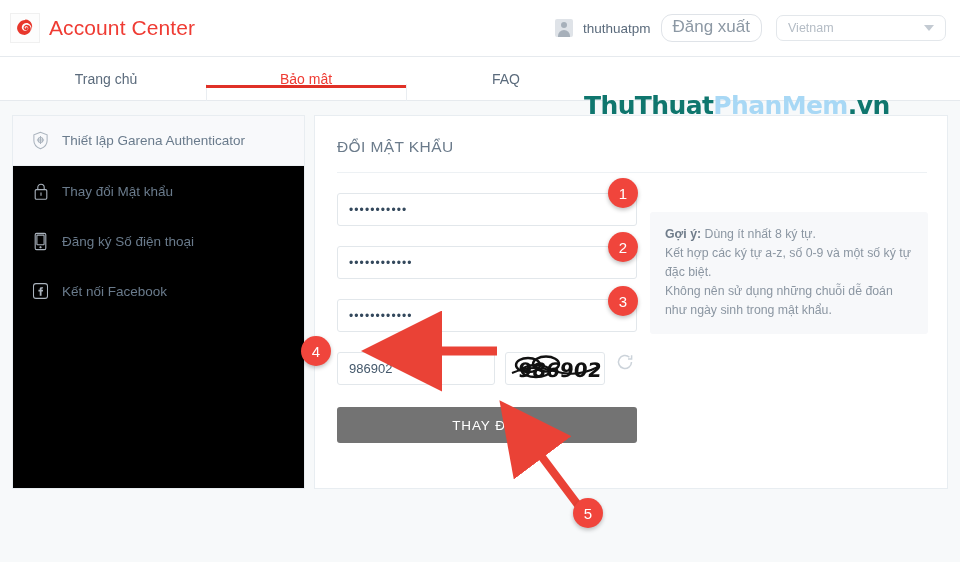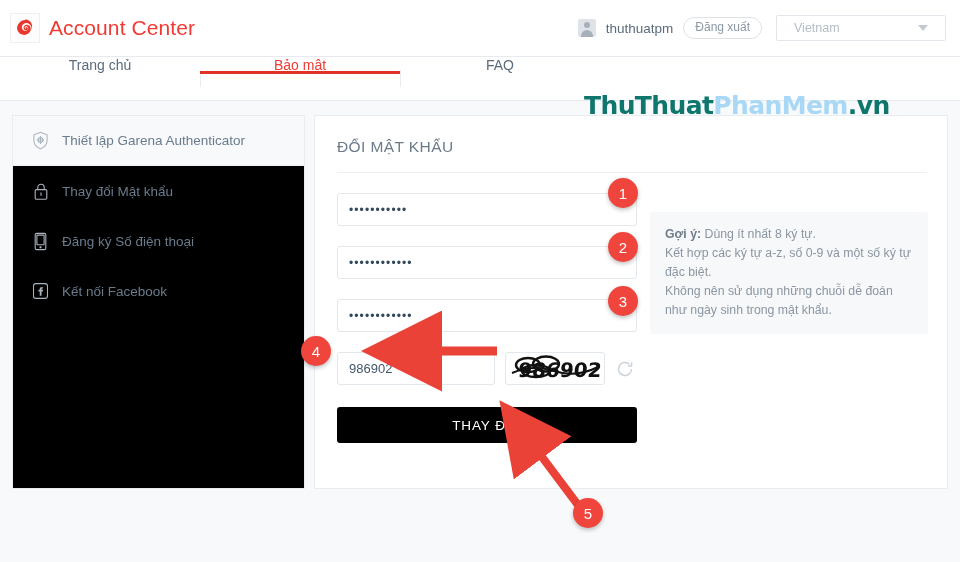--- a/index.html
+++ b/index.html
@@ -53,36 +53,36 @@
     width: 6px; height: 6px; border-radius: 50%;
     background: #a7b0ba; left: 6px; top: 3px;
   }
   .avatar::after {
     content: ""; position: absolute;
     width: 12px; height: 8px; border-radius: 6px 6px 0 0;
     background: #a7b0ba; left: 3px; top: 11px;
   }
   .username { font-size: 13.5px; color: #5b6b7c; }
   .logout-btn {
-    font-size: 12px;
+    font-size: 17px;
     color: #8c98a4;
     border: 1px solid #dfe3e8;
     border-radius: 11px;
     padding: 3px 11px 4px;
     background: #fff;
     cursor: pointer;
     line-height: 1.1;
   }
   .country-select {
     width: 170px; height: 26px;
     border: 1px solid #e3e7eb;
-    border-radius: 2px;
+    border-radius: 7px;
     background: #fff;
     display: flex; align-items: center;
-    padding: 0 17px;
+    padding: 0 11px;
     box-sizing: border-box;
     font-size: 12.5px;
     color: #b4bcc5;
     margin-left: 4px;
     cursor: pointer;
     position: relative;
   }
   .caret {
     margin-left: auto;
     width: 0; height: 0;
@@ -90,22 +90,22 @@
     border-right: 5px solid transparent;
     border-top: 6px solid #c3cad2;
   }
 
   
   .tabs {
     height: 44px;
     background: #fff;
     border-bottom: 1px solid #e6eaee;
     display: flex;
-    align-items: flex-start;
-    padding-left: 0;
+    align-items: center;
+    padding-left: 6px;
     box-sizing: border-box;
   }
   .tab {
     width: 200px;
     display: flex; align-items: center; justify-content: center;
     font-size: 14px;
     color: #5b6b7c;
     cursor: pointer;
     position: relative;
   }
@@ -209,21 +209,21 @@
     background: #f7f8fa;
     border-radius: 3px;
     padding: 13px 15px 14px;
     box-sizing: border-box;
     font-size: 12.3px;
     line-height: 19px;
     color: #8b96a2;
   }
 
   
-  .captcha-row { margin-top: 20px; display: flex; align-items: center; gap: 10px; }
+  .captcha-row { margin-top: 20px; display: flex; gap: 10px; }
   .captcha-input {
     width: 158px; height: 33px;
     border: 1px solid #e2e7eb;
     border-radius: 3px;
     box-sizing: border-box;
     font-family: "Liberation Sans", sans-serif;
     font-size: 13px;
     color: #44586b;
     padding: 0 11px;
     outline: none;
@@ -240,21 +240,21 @@
   }
   .refresh-icon {
     width: 20px; height: 20px;
     color: #ccd3da;
     cursor: pointer;
   }
 
   .submit-btn {
     margin-top: 22px;
     width: 300px; height: 36px;
-    background: #000000;
+    background: #737373;
     border: none;
     border-radius: 3px;
     color: #fff;
     font-size: 13.5px;
     font-family: "Liberation Sans", sans-serif;
     letter-spacing: .9px;
     cursor: pointer;
   }
 
   

